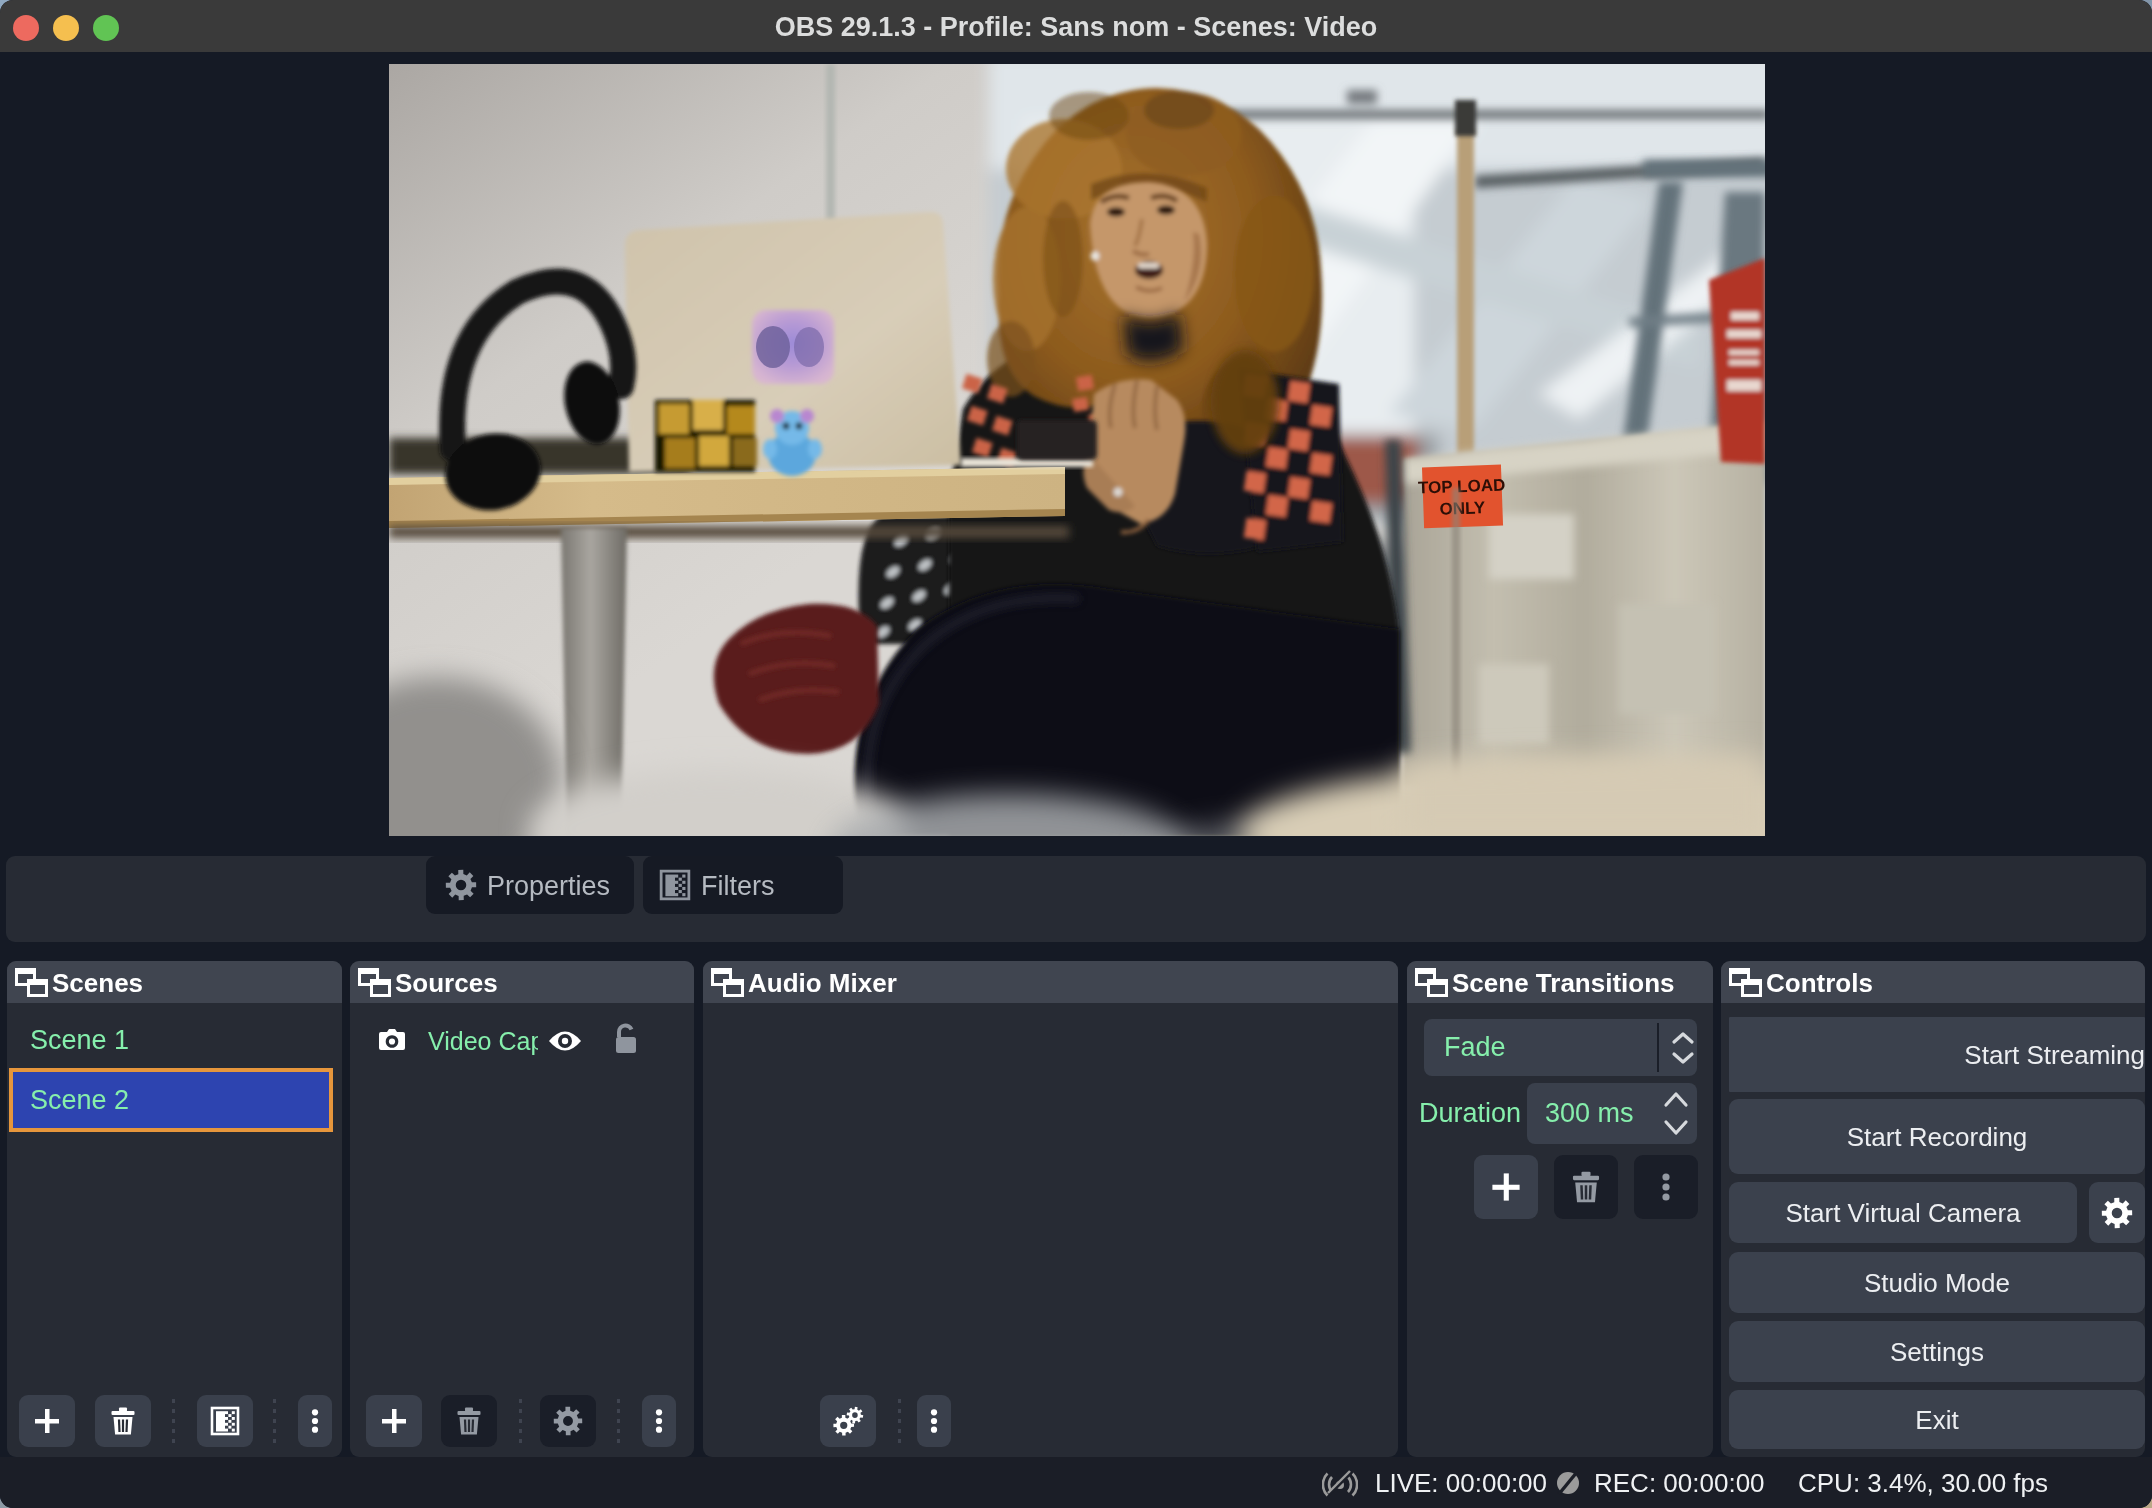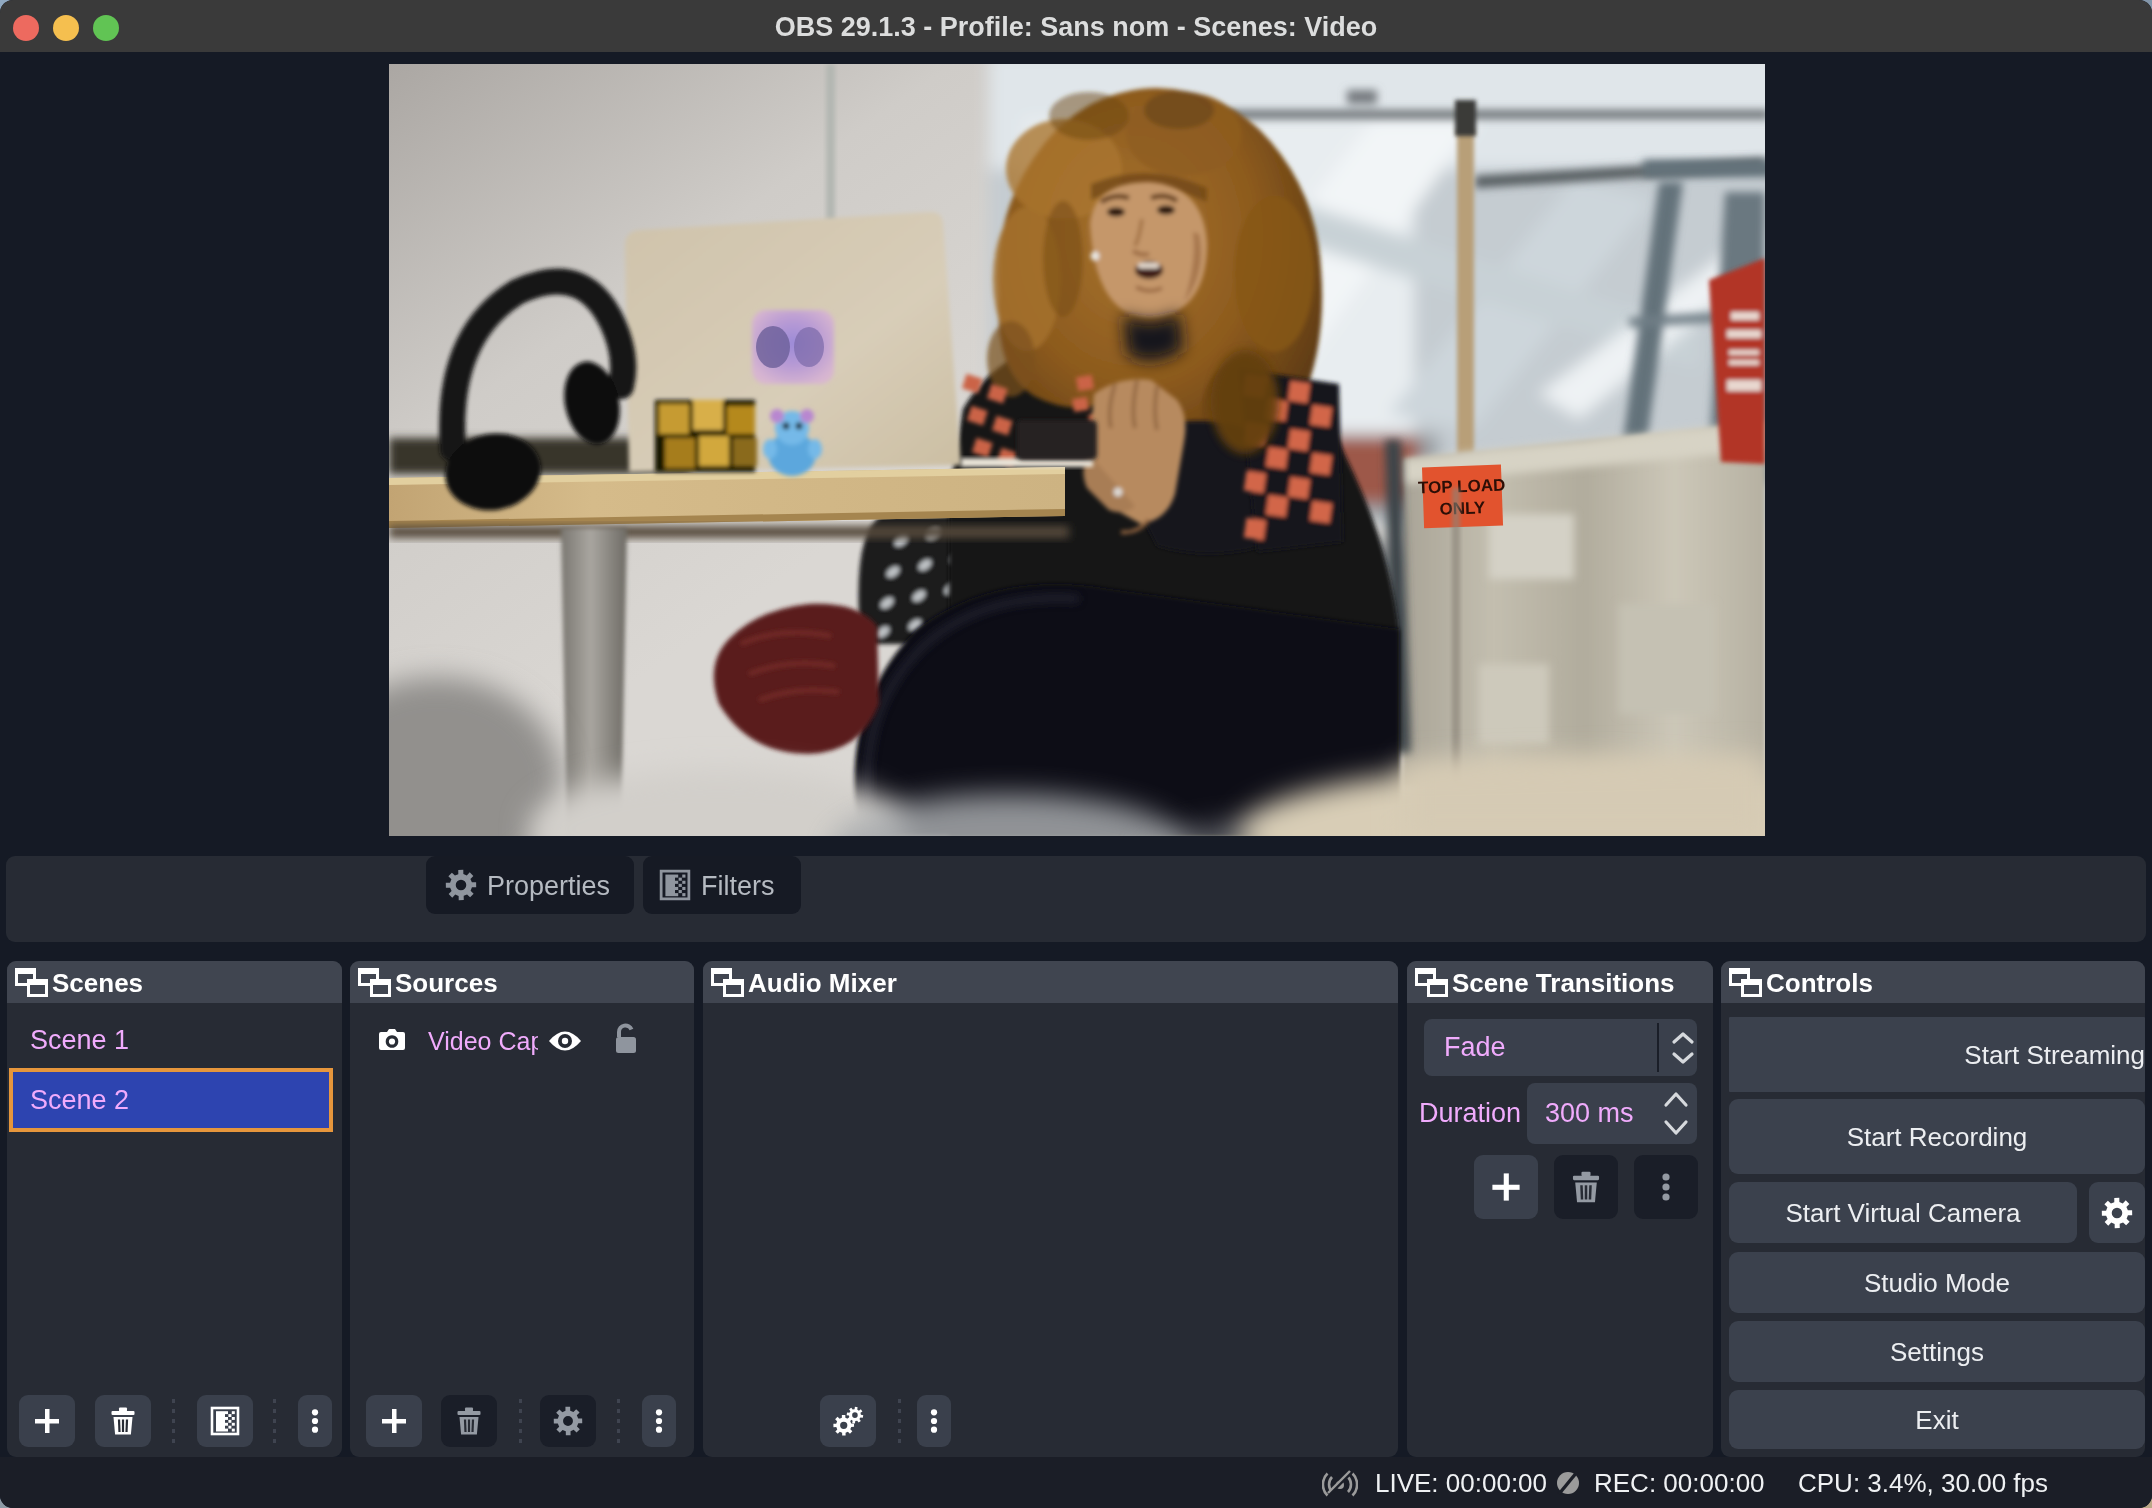--- a/index.html
+++ b/index.html
@@ -9,21 +9,21 @@
   #titlebar{left:0;top:0;width:2152px;height:52px;background:#3a3a3a;}
   .light{top:15px;width:26px;height:26px;border-radius:50%;}
   #title{left:0;top:0;width:2152px;height:52px;line-height:55px;text-align:center;color:#dcdddd;font-size:27px;font-weight:bold;}
   #toolbar{left:6px;top:856px;width:2140px;height:86px;background:#272b34;border-radius:9px;}
   #nosource{left:13px;top:0;height:86px;line-height:89px;font-size:27px;color:#eef0f3;}
   .tbtn{top:0;height:58px;background:#161a24;border-radius:9px;color:#b5bac1;font-size:27px;}
   .panel{top:961px;height:496px;background:#272b34;border-radius:9px;overflow:hidden;}
   .phead{left:0;top:0;right:0;height:42px;background:#404550;color:#fff;font-size:26px;font-weight:bold;padding-left:19px;}
   .phead .ptitle{position:absolute;left:45px;top:0;line-height:44px;}
   .picon{position:absolute;left:8px;top:5px;}
-  .itemtext{font-size:27px;color:#f0abfc;white-space:nowrap;}
+  .itemtext{font-size:27px;color:#86efac;white-space:nowrap;}
   .ibtn{position:absolute;border-radius:9px;}
   .ibtn svg{position:absolute;left:50%;top:50%;transform:translate(-50%,-50%);}
   .vsep{position:absolute;width:3px;background-image:repeating-linear-gradient(to bottom,#3f4450 0 4px,transparent 4px 10px);}
   #statusbar{left:0;top:1457px;width:2152px;height:51px;background:#1b1e27;color:#eff1f3;font-size:26px;}
   .stxt{position:absolute;top:0;height:51px;line-height:53px;}
 </style>
 </head>
 <body>
 <div id="win">
   <div id="titlebar" class="abs"></div>
@@ -306,21 +306,21 @@
   </svg>
   </div>
 
   <div id="toolbar" class="abs">
     <div class="abs tbtn" style="left:420px;width:208px;">
       <span class="abs" style="left:19px;top:13px;"><svg width="32" height="32" viewBox="0 0 32 32">
             <path d="M13.25,0.89 L18.29,0.81 L18.36,5.05 L21.78,6.41 L24.74,3.37 L28.36,6.88 L25.41,9.93 L26.87,13.31 L31.11,13.25 L31.19,18.29 L26.95,18.36 L25.59,21.78 L28.63,24.74 L25.12,28.36 L22.07,25.41 L18.69,26.87 L18.75,31.11 L13.71,31.19 L13.64,26.95 L10.22,25.59 L7.26,28.63 L3.64,25.12 L6.59,22.07 L5.13,18.69 L0.89,18.75 L0.81,13.71 L5.05,13.64 L6.41,10.22 L3.37,7.26 L6.88,3.64 L9.93,6.59 L13.31,5.13 Z M21.28,16.00 A5.28,5.28 0 1 0 10.72,16.00 A5.28,5.28 0 1 0 21.28,16.00 Z" fill="#8f959e" fill-rule="evenodd"></path>
           </svg></span>
       <span class="abs" style="left:61px;top:0;line-height:60px;">Properties</span>
     </div>
-    <div class="abs tbtn" style="left:637px;width:158px;">
+    <div class="abs tbtn" style="left:637px;width:158px;padding-left:42px;">
       <span class="abs" style="left:16px;top:13px;"><svg width="32" height="32" viewBox="0 0 30 30">
             <rect x="2" y="2" width="26" height="26" fill="none" stroke="#8f959e" stroke-width="2.6"></rect>
             <rect x="6" y="5.2" width="9" height="20.3" fill="#8f959e"></rect>
             <rect x="15.0" y="5.2" width="3" height="2.9" fill="#8f959e"></rect>
             <rect x="21.8" y="5.2" width="3" height="2.9" fill="#8f959e"></rect>
             <rect x="18.4" y="8.1" width="3" height="2.9" fill="#8f959e"></rect>
             <rect x="15.0" y="11.0" width="3" height="2.9" fill="#8f959e"></rect>
             <rect x="21.8" y="11.0" width="3" height="2.9" fill="#8f959e"></rect>
             <rect x="18.4" y="13.9" width="3" height="2.9" fill="#8f959e"></rect>
             <rect x="15.0" y="16.8" width="3" height="2.9" fill="#8f959e"></rect>

